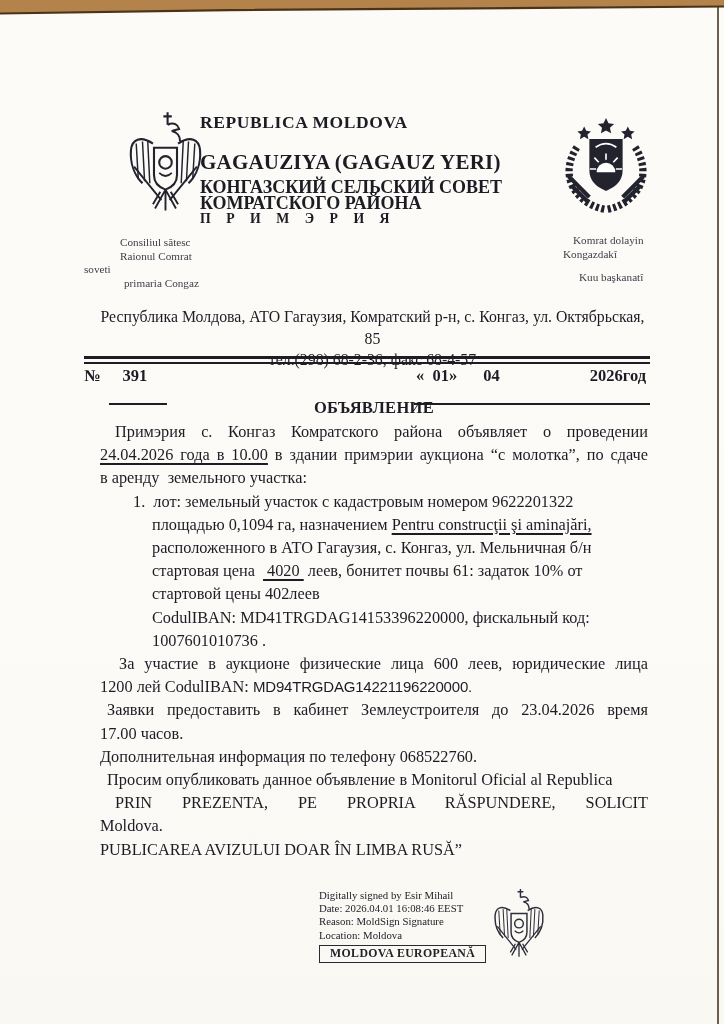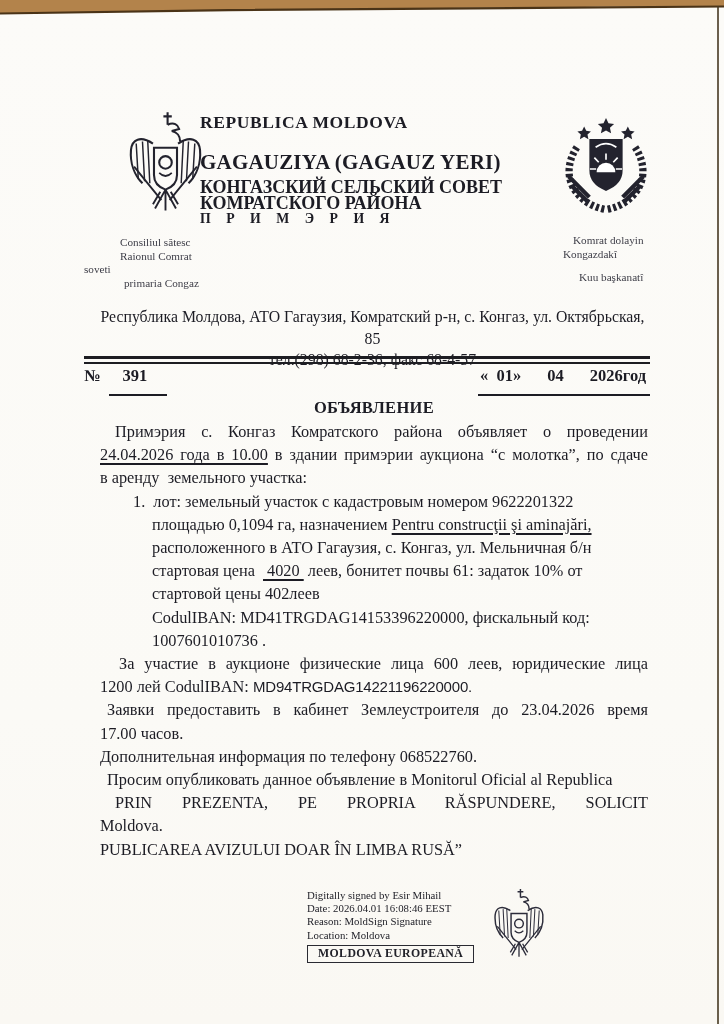--- a/index.html
+++ b/index.html
@@ -23,39 +23,39 @@
   .cap-right .cl0{padding-left:10px;}
   .cap-right .cl2{height:10px;}
   .cap-right .cl3{padding-left:16px;}
   
   .address{left:95px;top:306px;width:555px;text-align:center;font-size:15.8px;line-height:21.5px;}
   
   .rule{left:84px;top:356px;width:566px;height:3px;border-top:3px solid #1d1d22;border-bottom:2px solid #1d1d22;}
   .refrow{left:84px;top:366px;width:566px;display:flex;justify-content:space-between;
           font-size:16.5px;font-weight:700;}
   .no-group{display:flex;align-items:baseline;}
-  .no-value{border-bottom:2.2px solid #1c1c24;padding:0 20px 8px 14px;margin-left:8px;}
+  .no-value{border-bottom:2.2px solid #1c1c24;padding:0 20px 17px 14px;margin-left:8px;}
   .date-group{display:flex;align-items:baseline;border-bottom:2.2px solid #1c1c24;padding:0 4px 1px 2px;}
   .date-group span:nth-child(1){margin-right:26px;}
-  .date-group span:nth-child(2){margin-right:26px;}
+  .date-group span:nth-child(2){margin-right:90px;}
   
   .title{left:100px;top:398px;width:548px;text-align:center;font-size:16.5px;font-weight:700;letter-spacing:.3px;}
   .docbody{left:100px;top:420px;width:548px;font-size:16.3px;}
   .bline{min-height:23.2px;line-height:23.2px;white-space:pre-wrap;}
   .b{font-weight:400;}
   .u{text-decoration:underline;text-decoration-thickness:1.6px;text-underline-offset:3px;}
   .sans{font-family:"Liberation Sans","DejaVu Sans",sans-serif;font-size:15px;letter-spacing:-.2px;}
   .just{text-align:justify;text-align-last:justify;}
   .ind-p{padding-left:15px;}.ind-num{padding-left:33px;}.ind-cont{padding-left:52px;}
   .ind-s{padding-left:19px;}.ind-t{padding-left:7px;}
   
   .sigrow{left:100px;top:849px;width:548px;display:flex;justify-content:space-between;
           font-size:17px;font-weight:700;}
   
-  .digsig{left:307px;top:889px;width:180px;font-size:10.8px;line-height:13.2px;color:#22222a;}
+  .digsig{left:319px;top:889px;width:180px;font-size:10.8px;line-height:13.2px;color:#22222a;}
   .stamp{display:inline-block;border:1.6px solid #2a2a32;padding:1.5px 10px;font-weight:700;
          font-size:11.8px;margin-top:3px;letter-spacing:.4px;}
   .emb-left{left:113px;top:108px;}
   .emb-right{left:554px;top:112px;}
   .emb-bottom{left:482px;top:886px;}
   svg{display:block;}
 </style>
 </head>
 <body>
 

